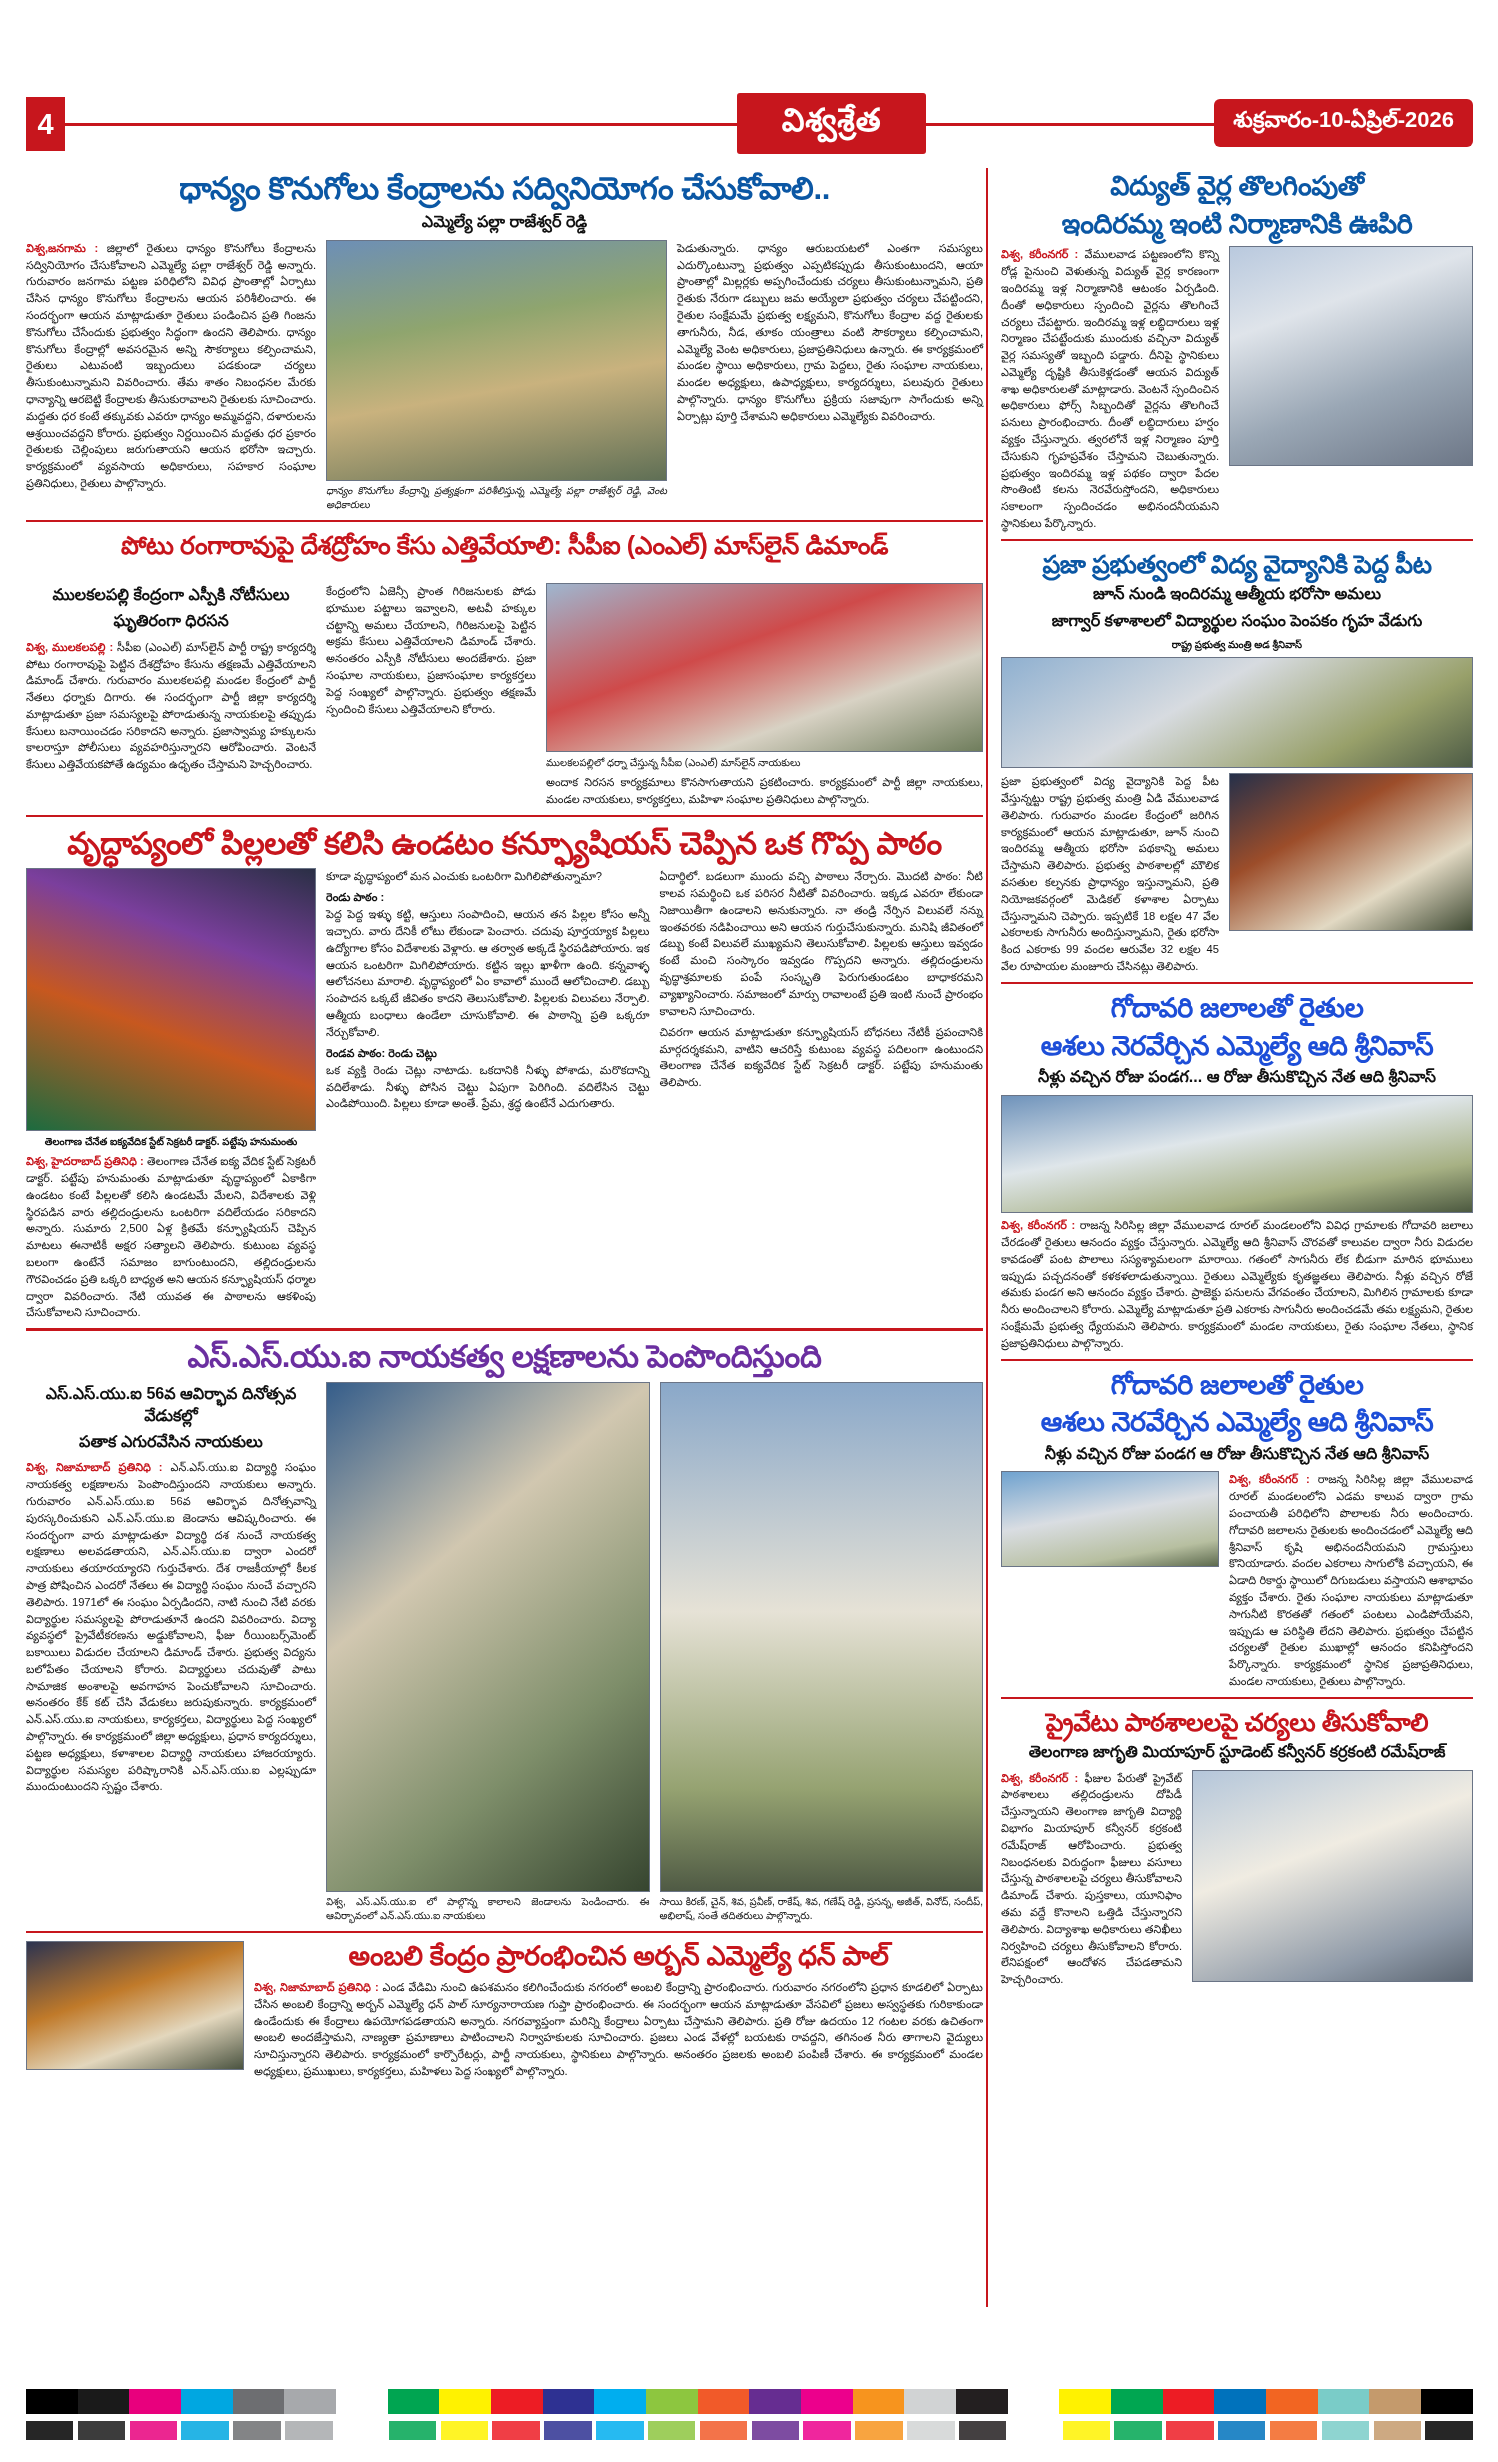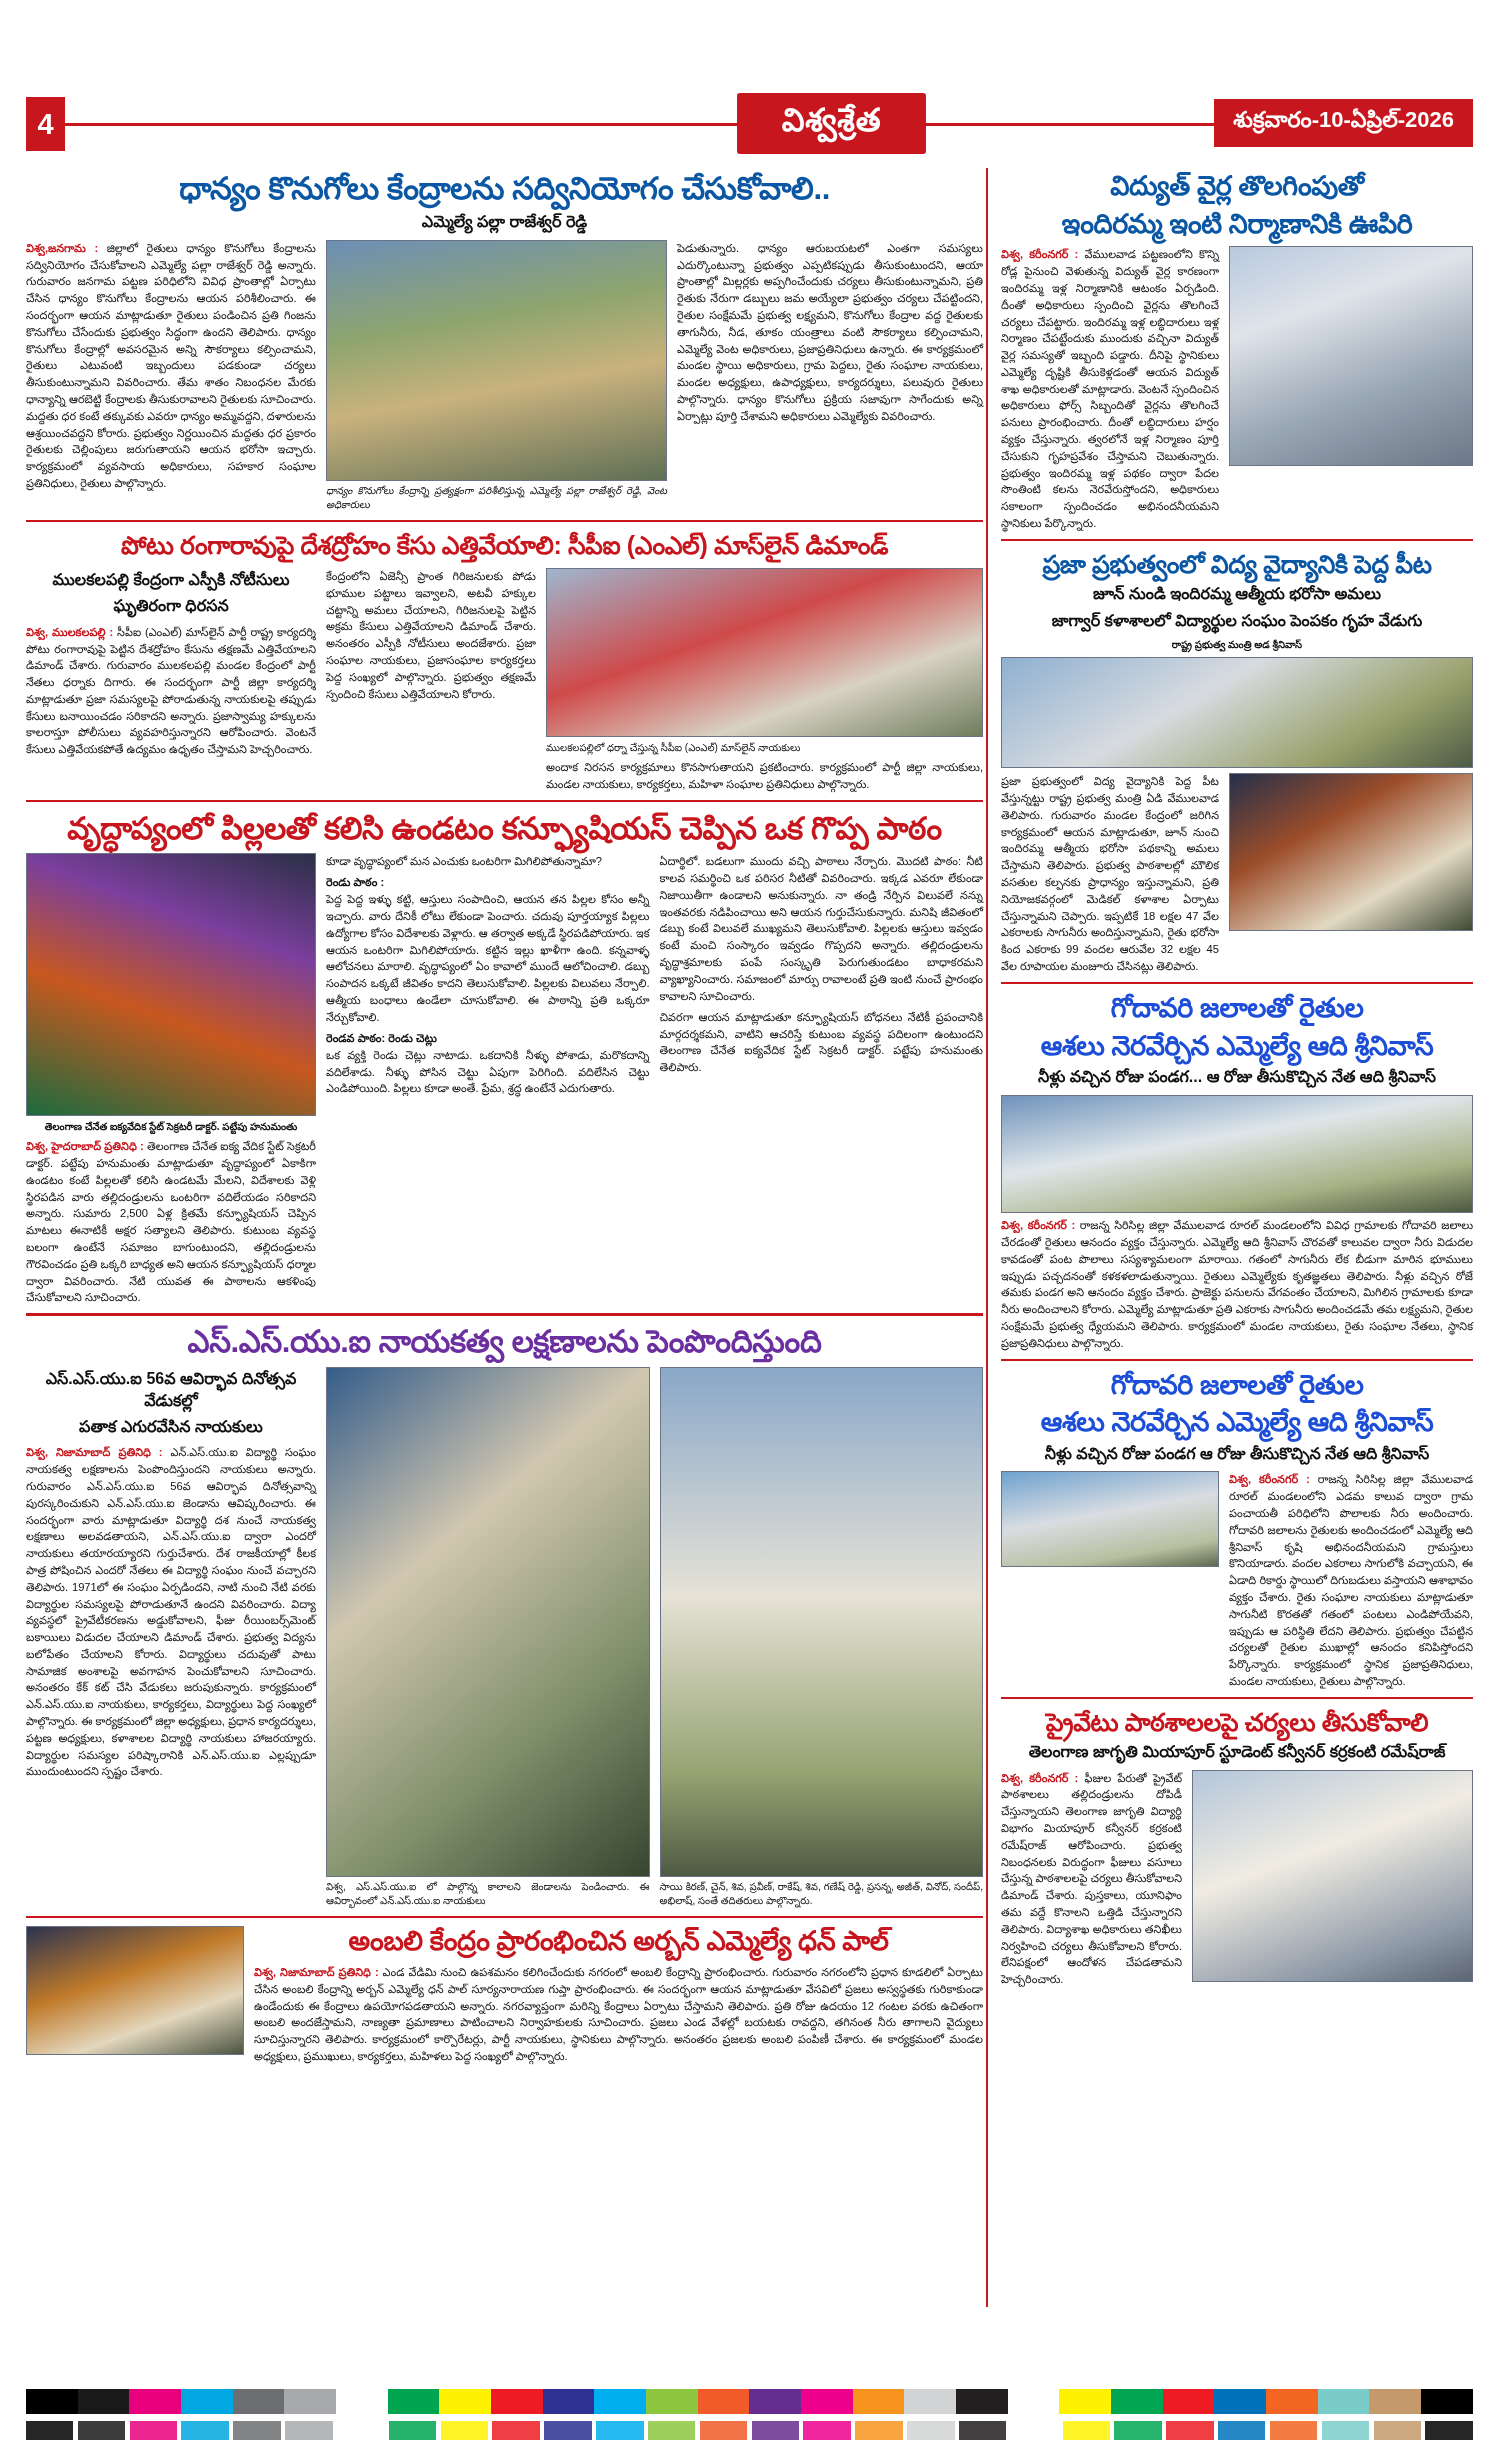--- a/index.html
+++ b/index.html
@@ -16,21 +16,21 @@
     color:#fff;font-size:29px;font-weight:bold;display:flex;align-items:center;justify-content:center;
   }
   .mast-rule{position:absolute;left:0;top:30px;width:1447px;height:2.9px;background:#c7161d;}
   .mast-logo{
     position:absolute;left:711px;top:0px;width:189px;height:61px;
     background:#c7161d;border-radius:2.9px;color:#fff;display:flex;align-items:center;justify-content:center;
     font-size:32px;font-weight:bold;letter-spacing:0.7px;
   }
   .mast-date{
     position:absolute;right:0;top:5.8px;height:48px;background:#c7161d;color:#fff;
-    display:flex;align-items:center;padding:0 19px;font-size:22px;font-weight:bold;border-radius:0;
+    display:flex;align-items:center;padding:0 19px;font-size:22px;font-weight:bold;border-radius:6px;
   }
 
   
   .left-col{position:absolute;left:26px;top:171px;width:957px;}
   .right-col{position:absolute;left:1001px;top:171px;width:472px;}
   .vdiv{position:absolute;left:986px;top:168px;width:2.2px;height:2139px;background:#c7161d;}
 
   h1.headline{
     margin:0 0 5.8px 0;color:#0b57a4;font-size:31px;line-height:1.18;font-weight:bold;
     text-align:center;letter-spacing:-0.4px;
@@ -111,21 +111,21 @@
         </div>
         <div class="c" style="flex:1;">
           <div class="body-txt">పెడుతున్నారు. ధాన్యం ఆరుబయటలో ఎంతగా సమస్యలు ఎదుర్కొంటున్నా ప్రభుత్వం ఎప్పటికప్పుడు తీసుకుంటుందని, ఆయా ప్రాంతాల్లో మిల్లర్లకు అప్పగించేందుకు చర్యలు తీసుకుంటున్నామని, ప్రతి రైతుకు నేరుగా డబ్బులు జమ అయ్యేలా ప్రభుత్వం చర్యలు చేపట్టిందని, రైతుల సంక్షేమమే ప్రభుత్వ లక్ష్యమని, కొనుగోలు కేంద్రాల వద్ద రైతులకు తాగునీరు, నీడ, తూకం యంత్రాలు వంటి సౌకర్యాలు కల్పించామని, ఎమ్మెల్యే వెంట అధికారులు, ప్రజాప్రతినిధులు ఉన్నారు. ఈ కార్యక్రమంలో మండల స్థాయి అధికారులు, గ్రామ పెద్దలు, రైతు సంఘాల నాయకులు, మండల అధ్యక్షులు, ఉపాధ్యక్షులు, కార్యదర్శులు, పలువురు రైతులు పాల్గొన్నారు. ధాన్యం కొనుగోలు ప్రక్రియ సజావుగా సాగేందుకు అన్ని ఏర్పాట్లు పూర్తి చేశామని అధికారులు ఎమ్మెల్యేకు వివరించారు.</div>
         </div>
       </div>
       <div class="rule"></div>
     </div>
 
     <div>
       <h1 class="headline red" style="font-size:25px;">పోటు రంగారావుపై దేశద్రోహం కేసు ఎత్తివేయాలి: సీపీఐ (ఎంఎల్) మాస్‌లైన్ డిమాండ్</h1>
-      <div class="flow" style="margin-top:8px;">
+      <div class="flow" style="margin-top:23px;">
         <div class="c" style="flex:0 0 290px;">
           <h2 class="subhead">ములకలపల్లి కేంద్రంగా ఎస్పీకి నోటీసులు</h2>
           <h2 class="subhead">ఘృతిరంగా ధిరసన</h2>
           <div class="body-txt mt6">
             <span class="bold redtxt">విశ్వ, ములకలపల్లి :</span>
             <span>సీపీఐ (ఎంఎల్) మాస్‌లైన్ పార్టీ రాష్ట్ర కార్యదర్శి పోటు రంగారావుపై పెట్టిన దేశద్రోహం కేసును తక్షణమే ఎత్తివేయాలని డిమాండ్ చేశారు. గురువారం ములకలపల్లి మండల కేంద్రంలో పార్టీ నేతలు ధర్నాకు దిగారు. ఈ సందర్భంగా పార్టీ జిల్లా కార్యదర్శి మాట్లాడుతూ ప్రజా సమస్యలపై పోరాడుతున్న నాయకులపై తప్పుడు కేసులు బనాయించడం సరికాదని అన్నారు. ప్రజాస్వామ్య హక్కులను కాలరాస్తూ పోలీసులు వ్యవహరిస్తున్నారని ఆరోపించారు. వెంటనే కేసులు ఎత్తివేయకపోతే ఉద్యమం ఉధృతం చేస్తామని హెచ్చరించారు.</span>
           </div>
         </div>
         <div class="c" style="flex:0 0 210px;">
           <div class="body-txt">కేంద్రంలోని ఏజెన్సీ ప్రాంత గిరిజనులకు పోడు భూముల పట్టాలు ఇవ్వాలని, అటవీ హక్కుల చట్టాన్ని అమలు చేయాలని, గిరిజనులపై పెట్టిన అక్రమ కేసులు ఎత్తివేయాలని డిమాండ్ చేశారు. అనంతరం ఎస్పీకి నోటీసులు అందజేశారు. ప్రజా సంఘాల నాయకులు, ప్రజాసంఘాల కార్యకర్తలు పెద్ద సంఖ్యలో పాల్గొన్నారు. ప్రభుత్వం తక్షణమే స్పందించి కేసులు ఎత్తివేయాలని కోరారు.</div>

